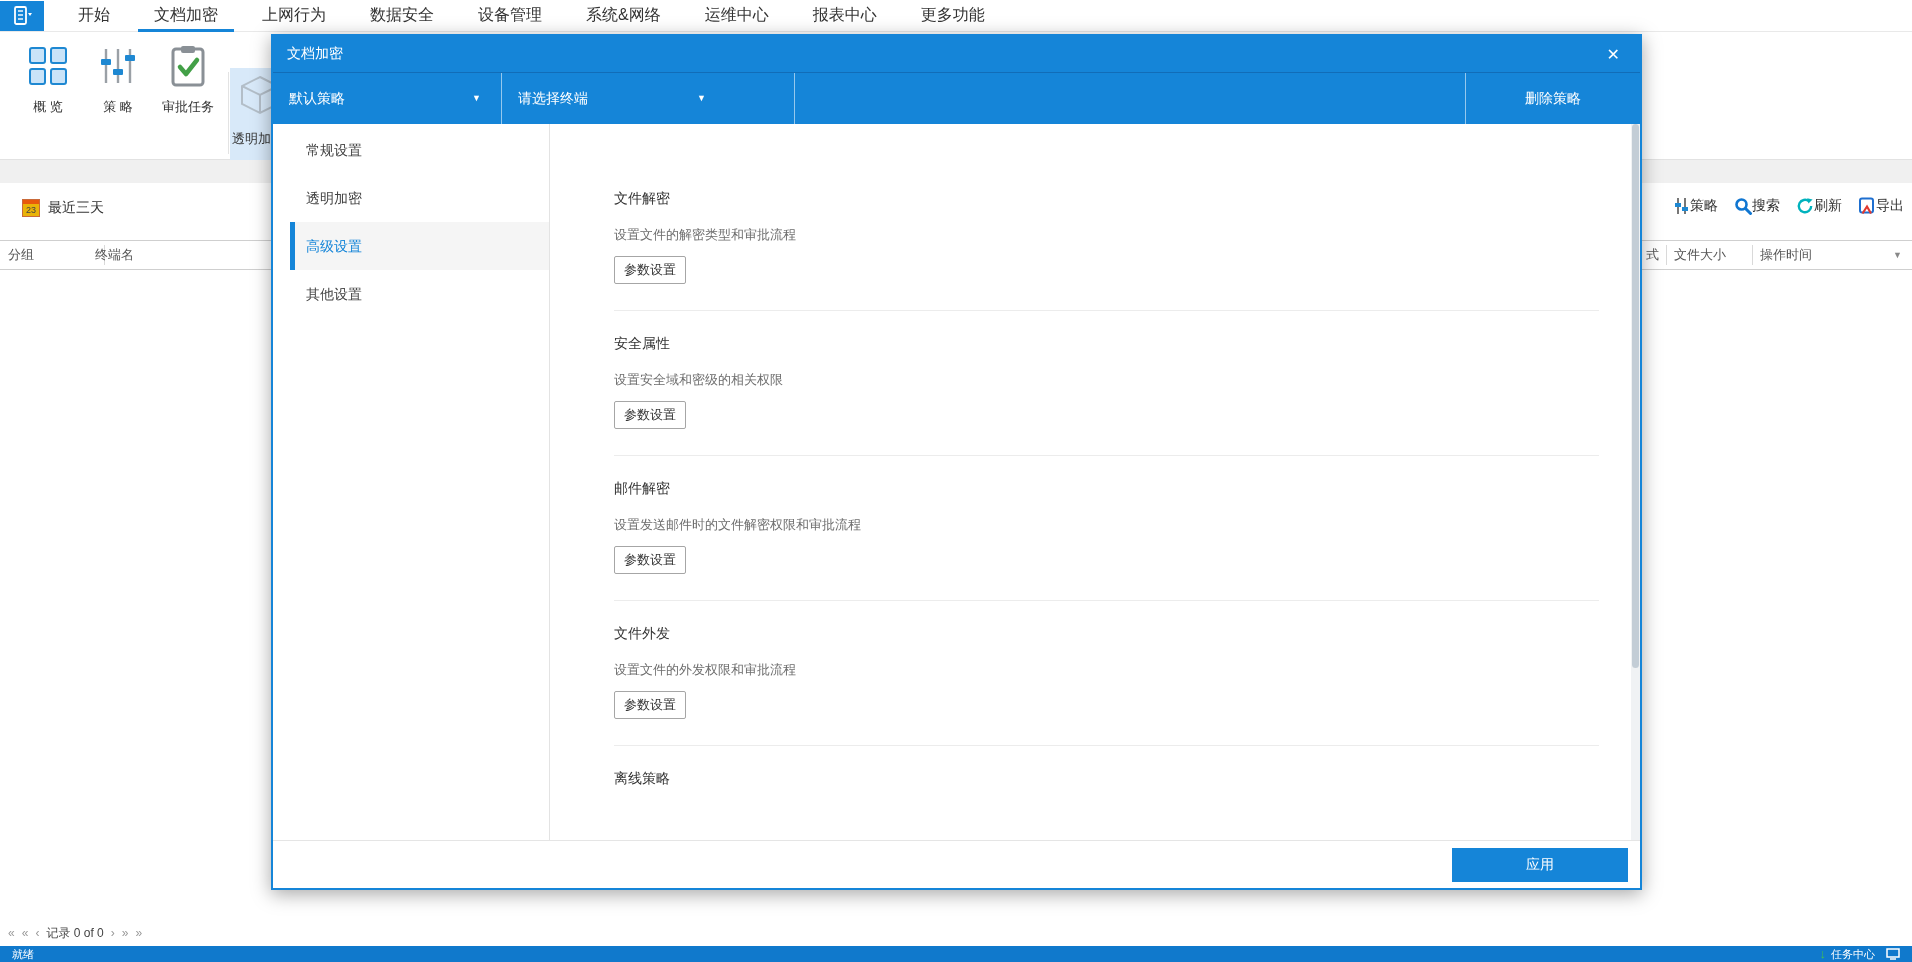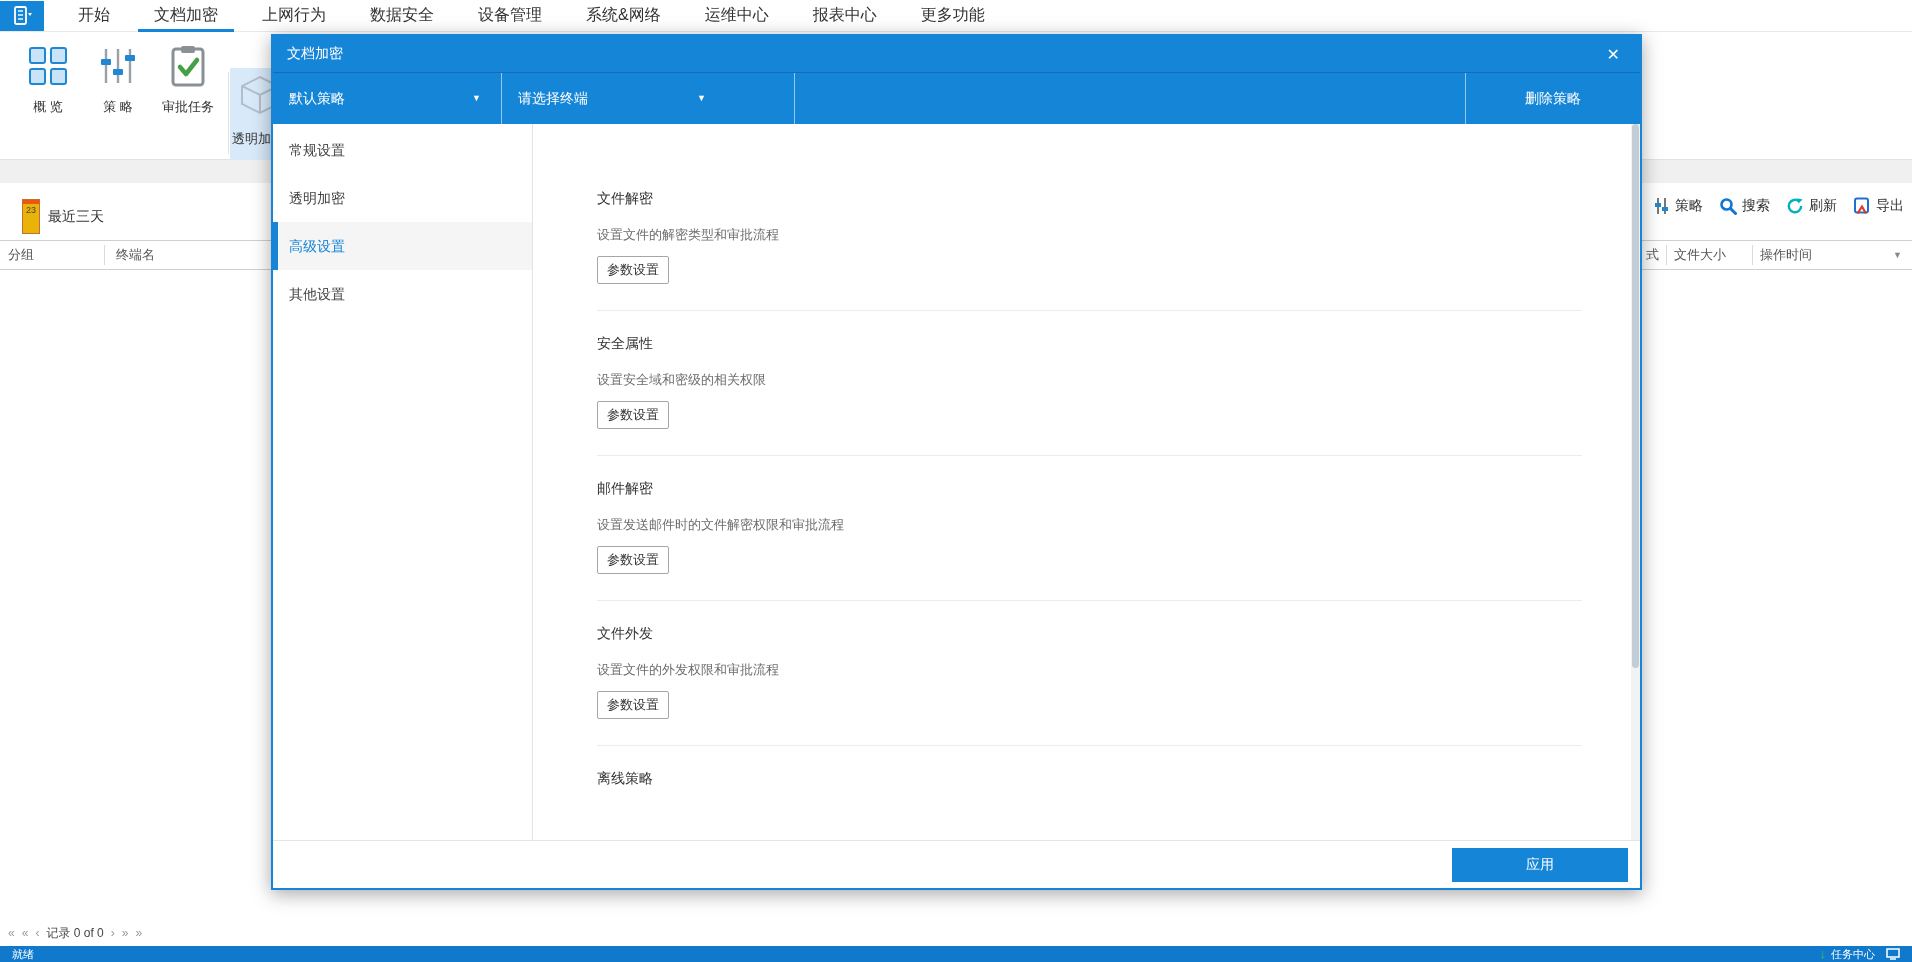--- a/index.html
+++ b/index.html
@@ -34,25 +34,25 @@
   .rb-trans .ic { margin:6px 0 0 8px; }
   .rb-trans .lb { font-size:13px; color:#333; margin:10px 0 0 2px; white-space:nowrap; }
 
   
   .strip { left:0; top:160px; width:1912px; height:23px; background:#f0f0f0; }
 
   
   .filter-row { left:0; top:183px; width:1912px; height:57px; background:#fff; }
   .date-filter { left:22px; top:16px; display:flex; align-items:center; gap:8px; cursor:pointer; }
   .date-filter .txt { font-size:14px; color:#333; }
-  .cal { width:18px; height:35px; border:1px solid #c96a3a; background:#eab308; position:relative; }
+  .cal { width:18px; height:18px; border:1px solid #c96a3a; background:#eab308; position:relative; }
   .cal .bar { position:absolute; left:0; top:0; right:0; height:4px; background:#e8590c; }
   .cal .num { position:absolute; left:0; right:0; top:5px; text-align:center; font-size:9px; color:#444; }
   .right-tools { right:8px; top:14px; display:flex; align-items:center; gap:16px; }
-  .tool { display:flex; align-items:center; gap:5px; cursor:pointer; font-size:14px; color:#333; }
+  .tool { display:flex; align-items:center; cursor:pointer; font-size:14px; color:#333; }
 
   
   .thead { left:0; top:240px; width:1912px; height:30px; background:#fff;
     border-top:1px solid #cfcfcf; border-bottom:1px solid #cfcfcf; }
   .th { position:absolute; top:0; height:28px; line-height:28px; font-size:13px; color:#555; }
   .th-sep { position:absolute; top:4px; width:1px; height:20px; background:#d9d9d9; }
   .th-caret { position:absolute; right:10px; top:0; line-height:28px; font-size:9px; color:#888; cursor:pointer; }
 
   
   .pager { left:0; top:920px; width:1912px; height:26px; background:#fff;
@@ -74,21 +74,21 @@
     display:flex; align-items:stretch; position:relative; }
   .dd { display:flex; align-items:center; color:#fff; font-size:14px;
     padding-left:16px; cursor:pointer; position:relative; }
   .dd .caret { position:absolute; font-size:9px; top:20px; }
   .dd1 { width:228px; } .dd1 .caret { right:20px; }
   .dd2 { width:292px; } .dd2 .caret { right:88px; }
   .m-tb-sep { width:1px; background:rgba(255,255,255,.55); }
   .m-tb-space { flex:1; }
   .m-delete { width:174px; display:flex; align-items:center; justify-content:center;
     color:#fff; font-size:14px; cursor:pointer; }
-  .m-body { position:absolute; left:0; top:88px; right:0; bottom:48px; display:flex; }
+  .m-body { position:absolute; left:0; top:88px; right:0; bottom:48px; display:flex;padding-left:17px; }
   .m-side { width:260px; border-right:1px solid #e3e3e3; padding-top:2px; }
   .m-nav { height:48px; line-height:48px; padding-left:16px; font-size:14px;
     color:#444; cursor:pointer; }
   .m-nav.active { background:#f5f5f5; color:#1585d8; border-left:5px solid #1585d8;
     padding-left:11px; }
   .m-content { flex:1; padding:42px 0 0 64px; overflow:hidden; position:relative; }
   .m-section { width:985px; padding:24px 0 26px; border-bottom:1px solid #ececec; }
   .m-section.first { padding-top:24px; }
   .m-section.last { border-bottom:none; }
   .sec-title { font-size:14px; color:#333; height:20px; }
@@ -220,21 +220,21 @@
         <path d="M4.5 16.5 L9 9.5 L13 16.5" fill="none" stroke="#e0392f" stroke-width="2.2"></path>
       </svg>
       <span>导出</span>
     </div>
   </div>
 </div>
 
 <div class="abs thead">
   <div class="th" style="left:8px;">分组</div>
   <div class="th-sep" style="left:104px;"></div>
-  <div class="th" style="left:116px;">终端名</div>
+  <div class="th" style="left:95px;">终端名</div>
   <div class="th" style="left:1646px;">式</div>
   <div class="th-sep" style="left:1666px;"></div>
   <div class="th" style="left:1674px;">文件大小</div>
   <div class="th-sep" style="left:1752px;"></div>
   <div class="th" style="left:1760px;">操作时间</div>
   <div class="th-caret">▼</div>
 </div>
 
 <div class="abs pager">
   <span class="pg">«</span>

